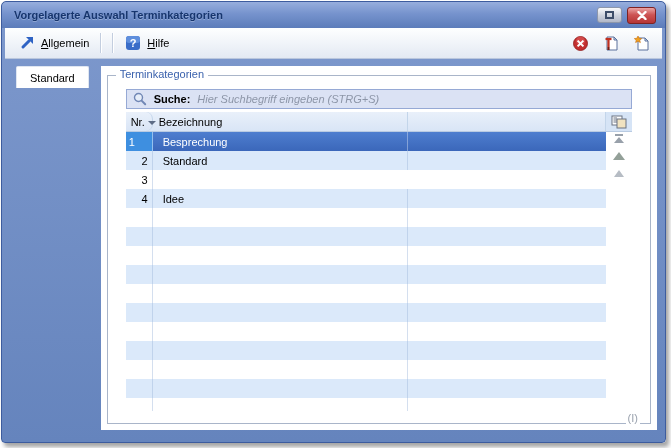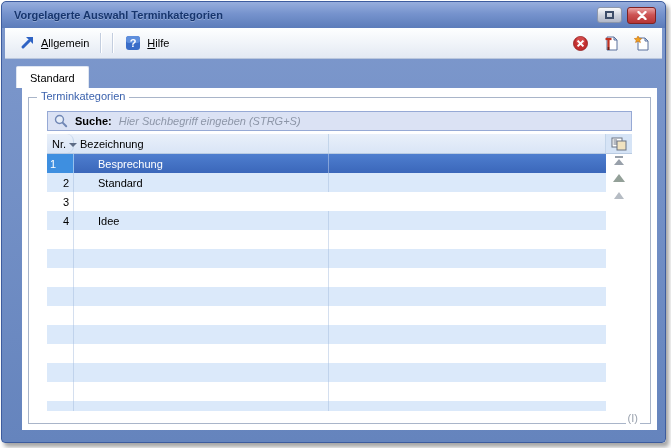--- a/index.html
+++ b/index.html
@@ -20,21 +20,21 @@
   .btn-close{width:29px;height:17px;background:linear-gradient(#eaa4a4,#cd5454 45%,#b63434);border-color:#7e2222;}
   
   .toolbar{height:31px;flex:0 0 31px;margin:0 3px;background:linear-gradient(#feffff,#e3e9f3);
     border-bottom:1px solid #bac7dd;display:flex;align-items:center;padding:8px 8px;box-sizing:border-box;}
   .tool-btn{display:flex;align-items:center;gap:6px;padding:3px 6px;cursor:default;}
   .tool-sep{width:1px;height:20px;background:#c3cedf;border-right:1px solid #ffffff;margin:0 5px;}
   .u{text-decoration:underline;}
   .tool-right{margin-left:auto;display:flex;align-items:center;gap:14px;padding-right:4px;}
   .icon{display:inline-flex;align-items:center;justify-content:center;}
   
-  .bodyarea{flex:1;display:flex;flex-direction:column;padding:7px 8px 12px 8px;box-sizing:border-box;}
+  .bodyarea{flex:1;display:flex;flex-direction:row;padding:7px 8px 12px 8px;box-sizing:border-box;}
   .tabstrip{height:22px;flex:0 0 22px;display:flex;align-items:flex-end;padding-left:6px;}
   .tab{background:#ffffff;height:21px;display:flex;align-items:center;padding:0 13px;
     border:1px solid #dfe6f1;border-bottom:none;border-radius:2px 2px 0 0;}
   .panel{flex:1;background:#ffffff;padding:5px 6px 6px 6px;box-sizing:border-box;display:flex;margin-left:12px;}
   
   .groupbox{flex:1;position:relative;border:1px solid #a9b5c9;margin-top:4px;
     padding:13px 10px 12px 18px;box-sizing:border-box;display:flex;flex-direction:column;}
   .groupbox-label{position:absolute;top:-8px;left:8px;background:#ffffff;padding:0 4px;color:#3b62ad;}
   
   .searchbar{height:20px;flex:0 0 20px;background:#dbe2f4;border:1px solid #96a9d5;
@@ -53,21 +53,21 @@
   .sort-glyph{width:0;height:0;border-left:4px solid transparent;border-right:4px solid transparent;
     border-top:4px solid #5d6c86;margin-left:3px;margin-top:2px;}
   .grid-body-row{flex:1;display:flex;min-height:0;}
   .grid-body{flex:1;position:relative;
     background:repeating-linear-gradient(to bottom,#ffffff 0px,#ffffff 19px,#dbe9fa 19px,#dbe9fa 38px);}
   .gline{position:absolute;top:0;bottom:0;width:1px;background:rgba(160,185,220,.45);}
   .gl-1{left:26px;} .gl-2{left:281px;}
   .grid-row{height:19px;display:flex;position:relative;}
   .cell{display:flex;align-items:center;box-sizing:border-box;}
   .c-nr{width:27px;justify-content:flex-end;padding-right:4px;border-right:1px solid rgba(160,185,220,.45);}
-  .c-bez{width:255px;padding-left:24px;border-right:1px solid rgba(160,185,220,.45);}
+  .c-bez{width:255px;padding-left:10px;border-right:1px solid rgba(160,185,220,.45);}
   .c-rest{flex:1;}
   .row-alt{background:#dbe9fa;}
   .row-white{background:#ffffff;}
   .row-selected{background:linear-gradient(#4e7ecf,#3b67ba);color:#ffffff;}
   .row-selected .c-nr{justify-content:flex-start;padding-left:3px;background:#3e8fe0;
     border-right:1px solid rgba(255,255,255,.45);}
   .row-selected .c-bez{border-right:1px solid rgba(255,255,255,.35);}
   
   .gutter{width:26px;flex:0 0 26px;display:flex;flex-direction:column;align-items:center;padding-top:1px;gap:6px;}
   .indicator{position:absolute;right:10px;bottom:-1px;color:#9aa2ae;background:#ffffff;padding:0 2px;}

